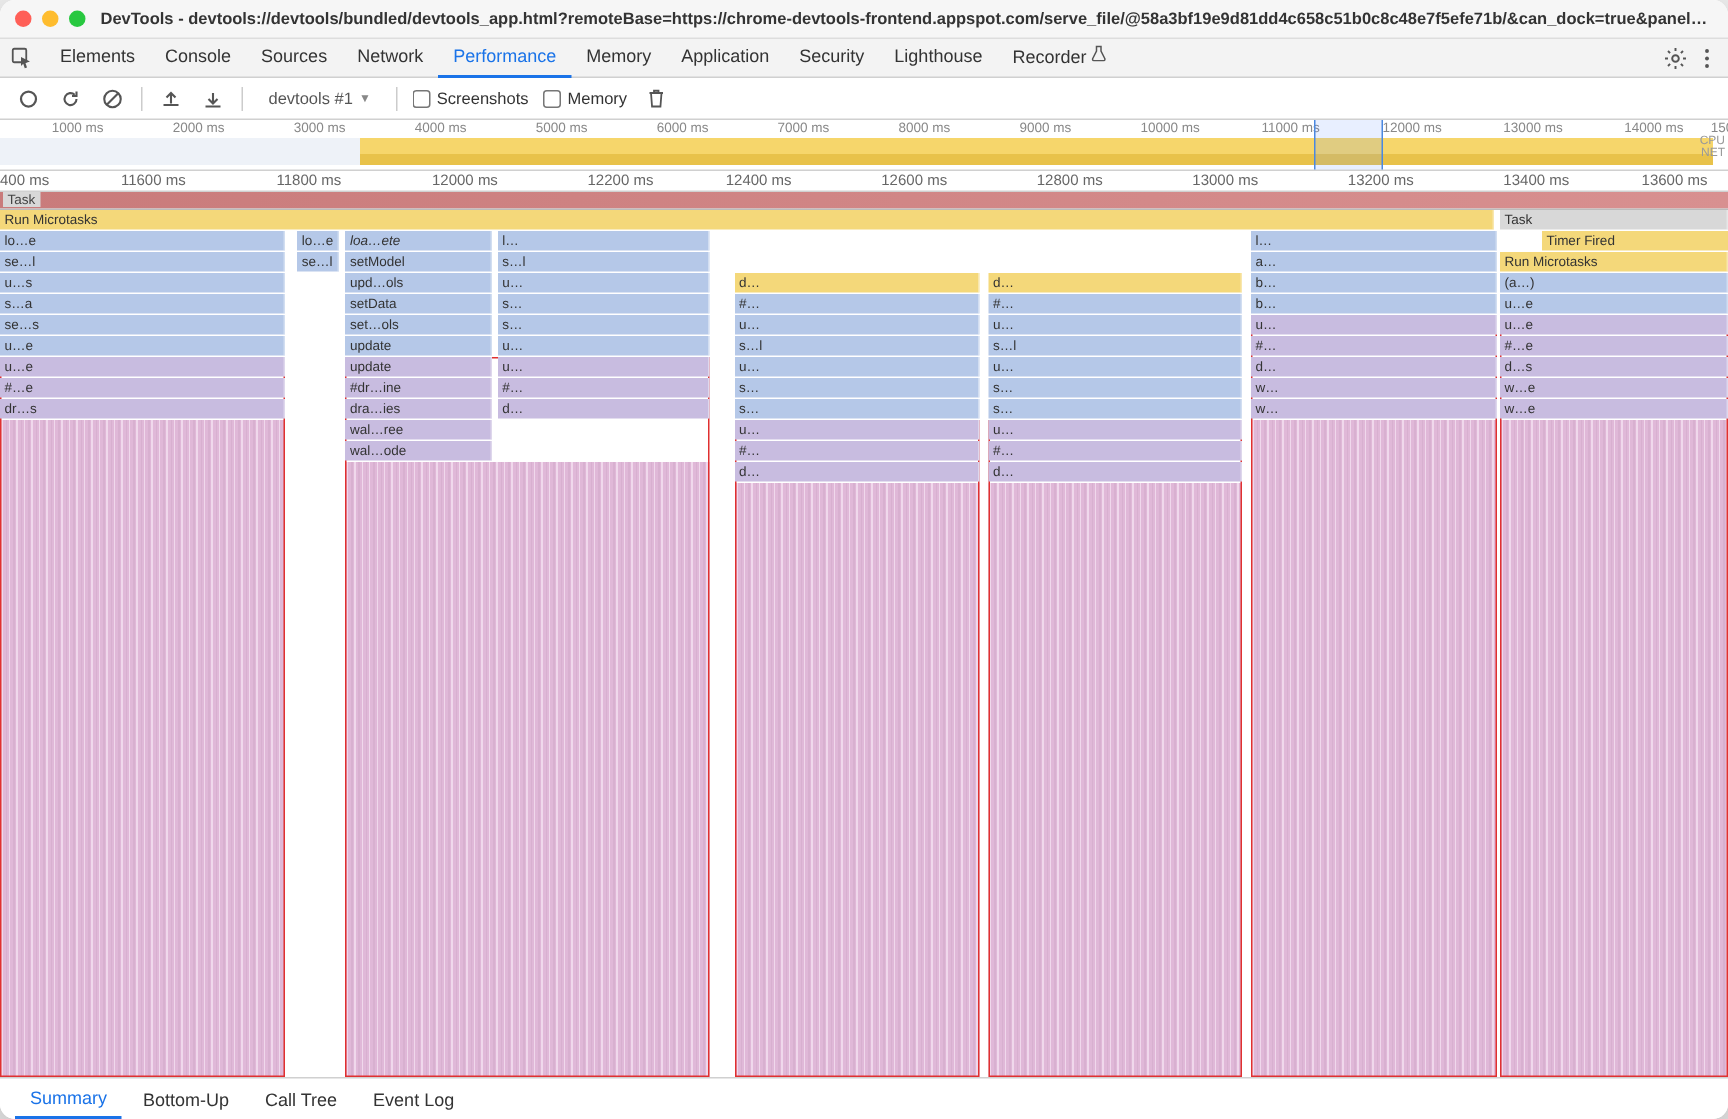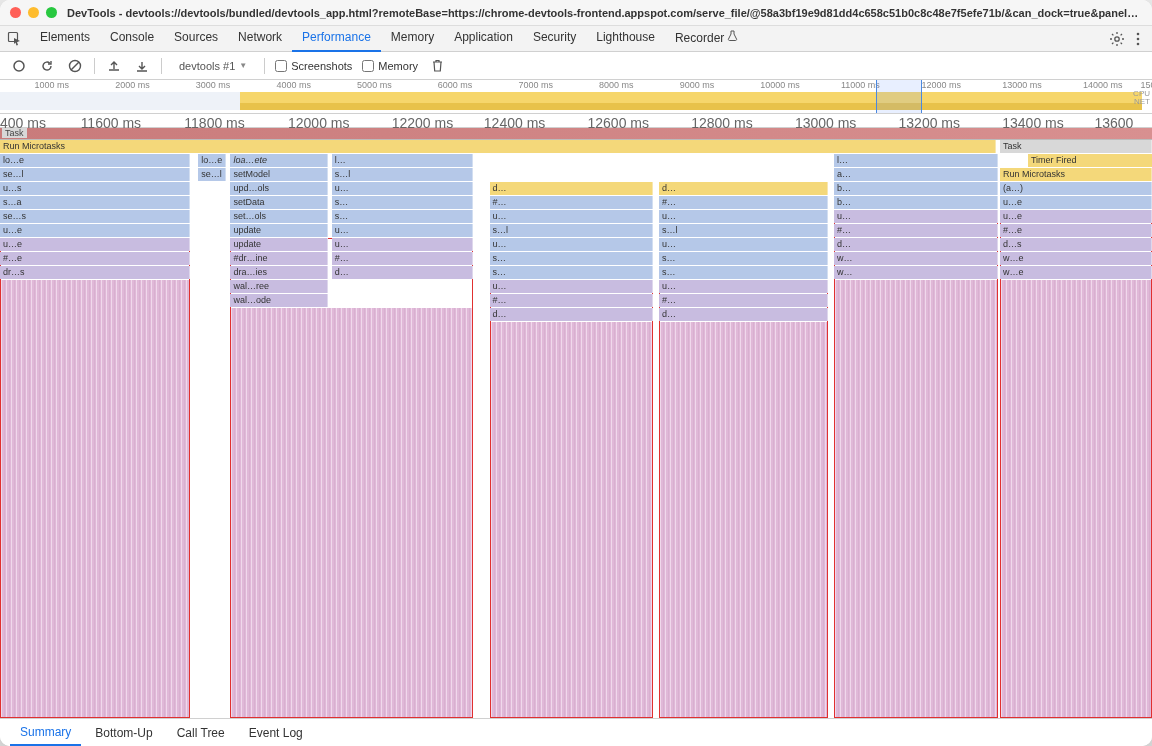--- a/index.html
+++ b/index.html
@@ -26,21 +26,21 @@
 .chk { display: flex; align-items: center; gap: 4px; font-size: 11px; color: #333; }
 .chk input { width: 12px; height: 12px; }
 .trash { color: #555; }
 .overview { height: 34px; position: relative; border-bottom: 1px solid #d0d0d0; background: #fff; }
 .ov-ruler { height: 12px; position: relative; font-size: 9px; color: #888; }
 .ov-tick { position: absolute; top: 0; }
 .ov-bar { position: absolute; top: 12px; left: 0; right: 10px; height: 18px; background: linear-gradient(to bottom, #f6d66b 0%, #f6d66b 60%, #e8c24a 60%, #e8c24a 100%); }
 .ov-bar::before { content: ""; position: absolute; left: 0; top: 0; width: 21%; height: 100%; background: #eef2f8; }
 .ov-sel { position: absolute; top: 0; height: 100%; background: rgba(100,150,255,0.15); border-left: 1px solid #4a88e0; border-right: 1px solid #4a88e0; }
 .ov-labels { position: absolute; right: 2px; top: 10px; font-size: 8px; color: #999; text-align: right; line-height: 8px; }
-.ruler2 { height: 14px; position: relative; border-bottom: 1px solid #d0d0d0; font-size: 14px; color: #666; background: #fff; }
+.ruler2 { height: 14px; position: relative; border-bottom: 1px solid #d0d0d0; font-size: 10px; color: #666; background: #fff; }
 .r2-tick { position: absolute; top: 1px; }
 .task-strip { height: 12px; background: linear-gradient(to right, #c97b7b, #d89090); border-bottom: 1px solid #bbb; position: relative; }
 .task-strip .lbl { position: absolute; left: 2px; top: 0; font-size: 9px; color: #444; background: #d8d8d8; padding: 0 3px; }
 .flame { flex: 1; position: relative; overflow: hidden; background: #fff; }
 .frow { position: absolute; height: 14px; left: 0; right: 0; }
 .block { position: absolute; height: 13px; font-size: 9px; color: #333; padding: 1px 0 0 3px; overflow: hidden; white-space: nowrap; border-right: 1px solid rgba(255,255,255,0.4); }
 .c-yellow { background: #f4d87a; }
 .c-blue { background: #b5c8e8; }
 .c-green { background: #a8e0b0; }
 .c-salmon { background: #e8b8a8; }

